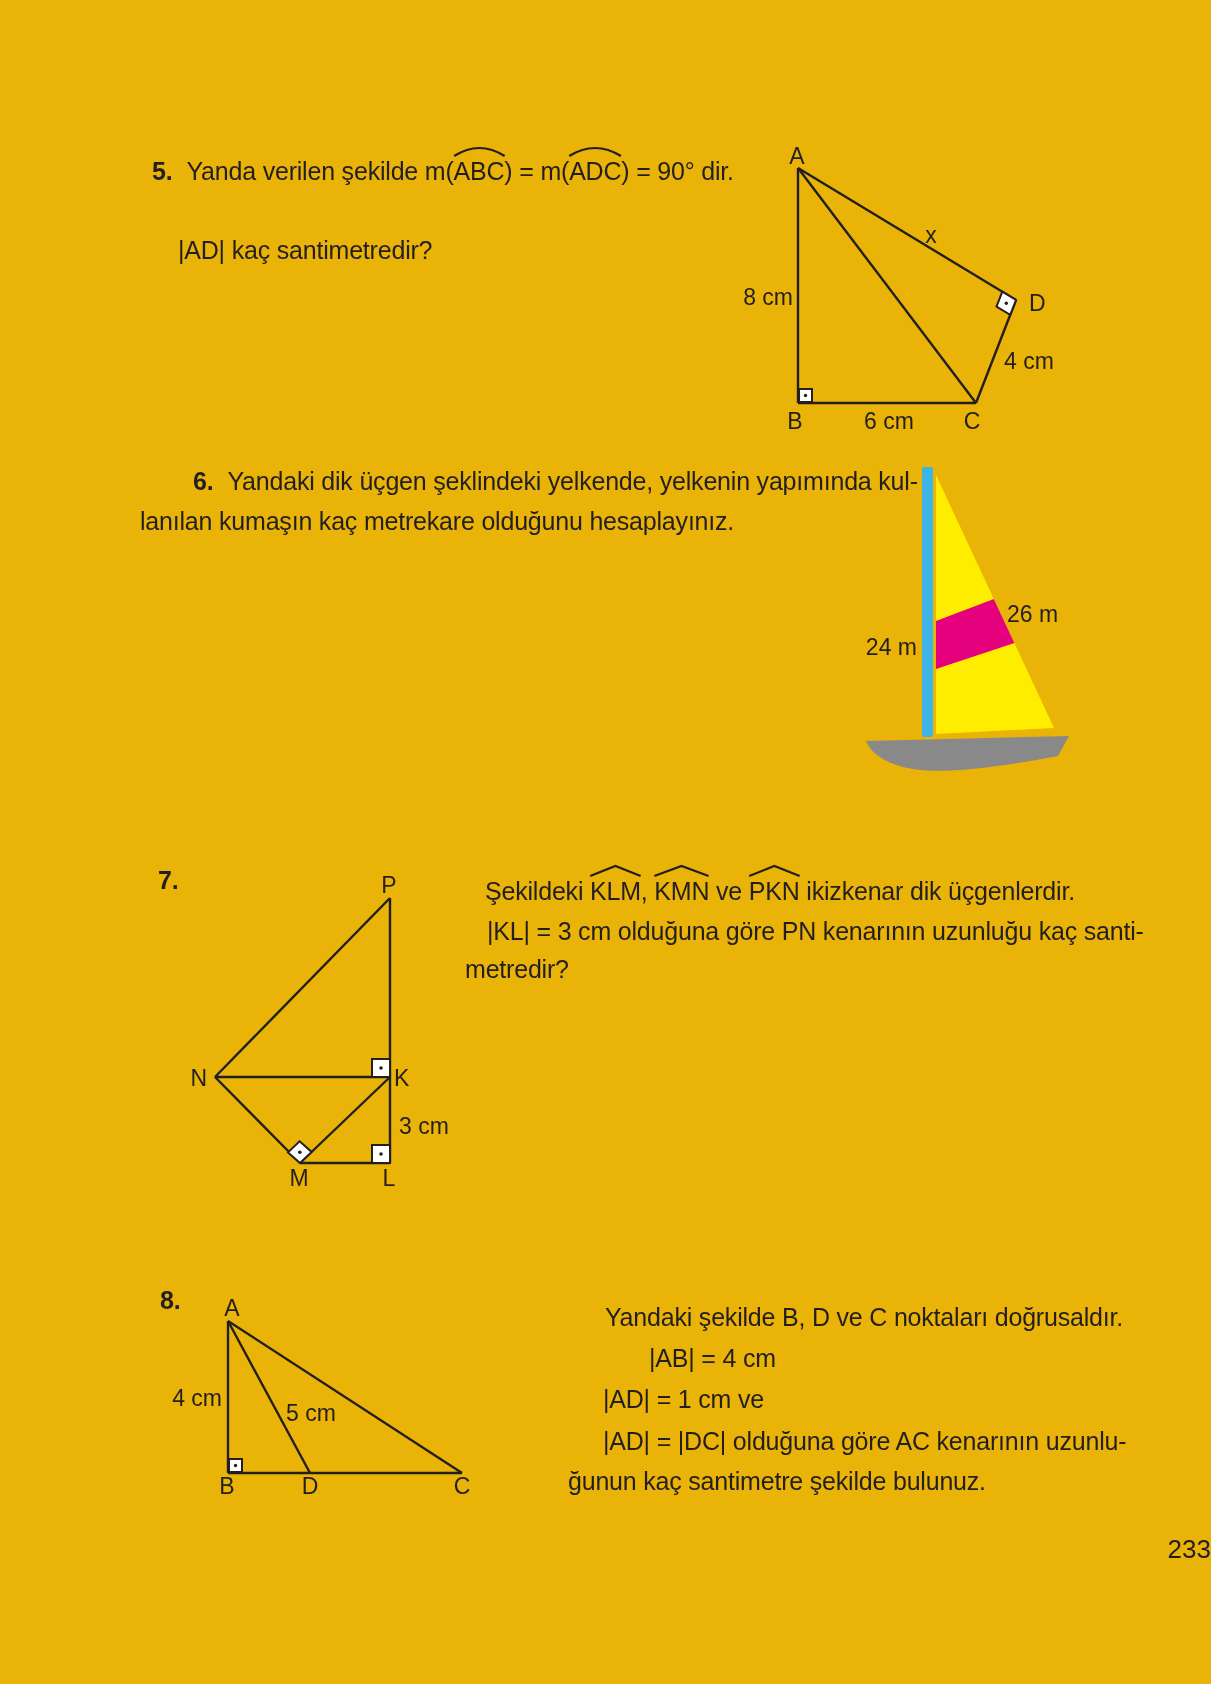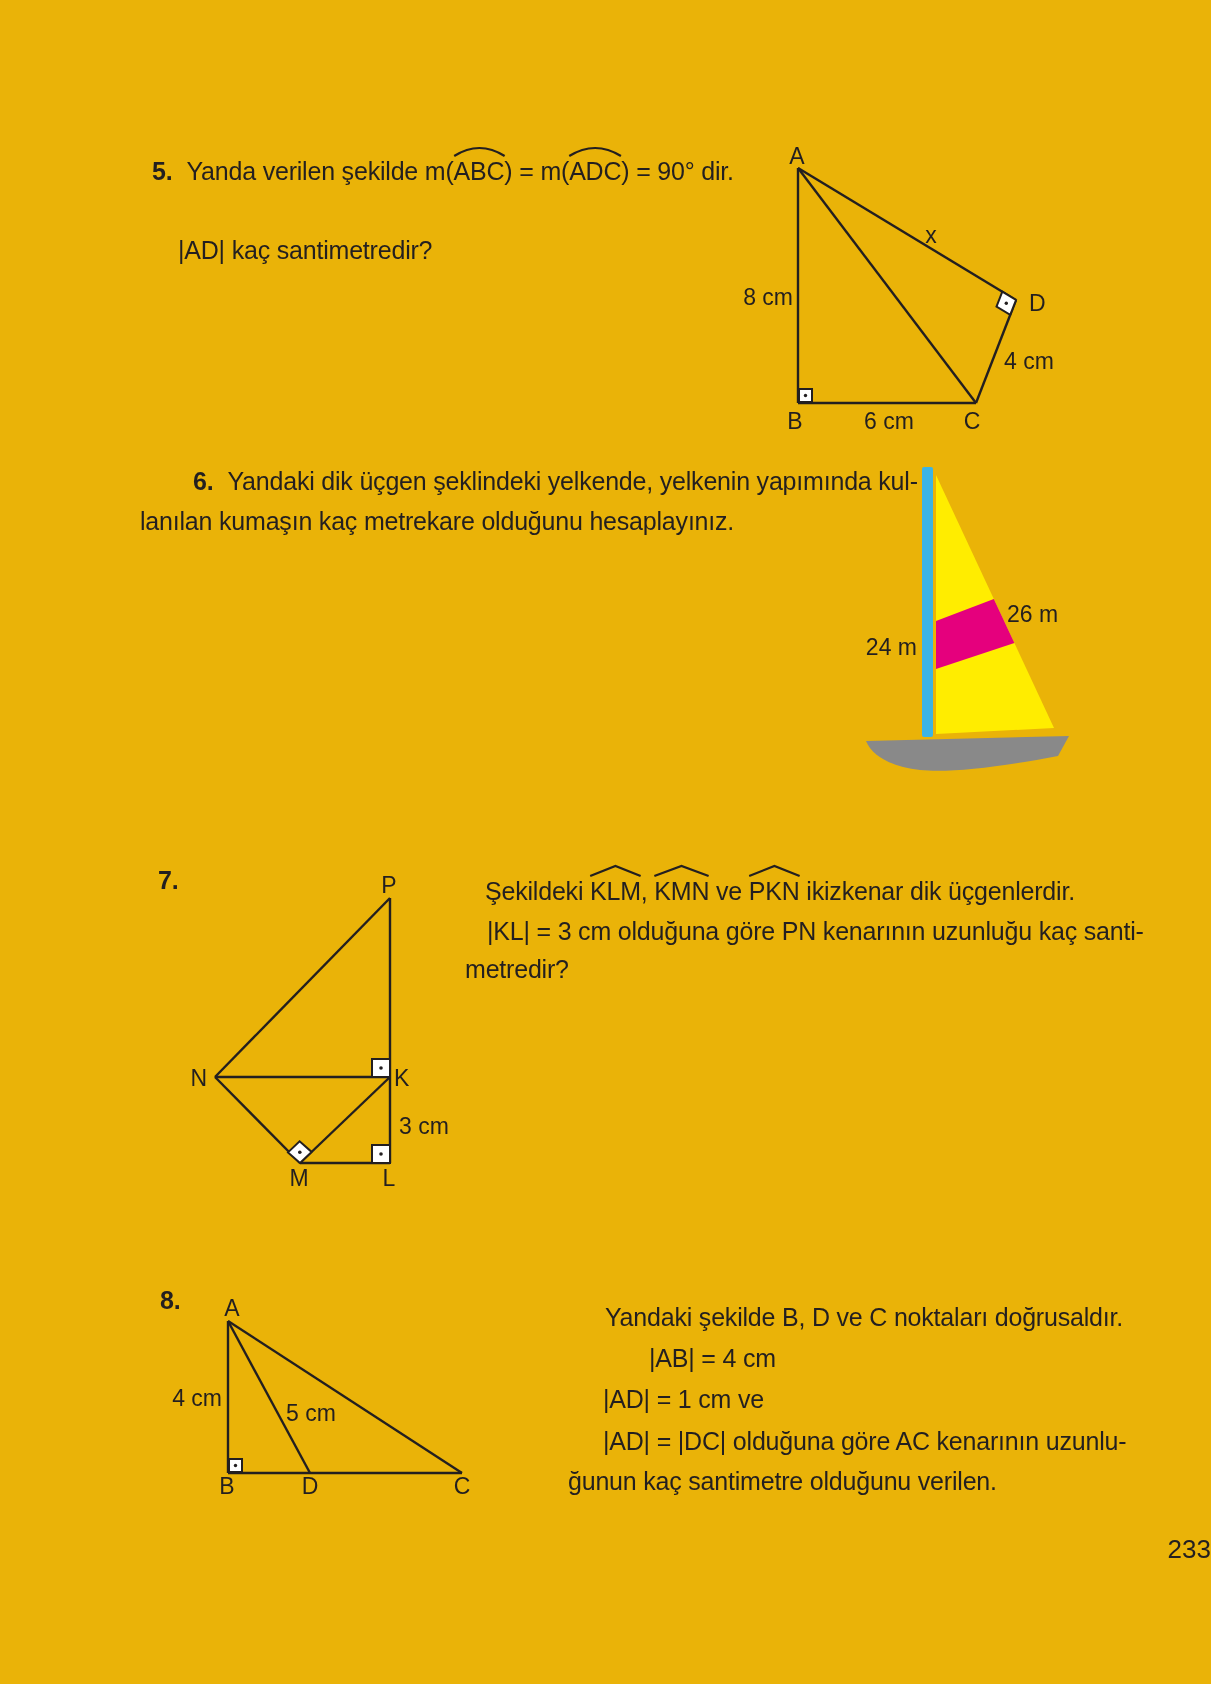--- a/index.html
+++ b/index.html
@@ -137,17 +137,17 @@
     <text x="310" y="1494" text-anchor="middle">D</text>
     <text x="462" y="1494" text-anchor="middle">C</text>
     <text x="222" y="1406" text-anchor="end">4 cm</text>
     <text x="286" y="1421" text-anchor="start">5 cm</text>
   </svg>
 
   <div class="tline" style="left:605px;top:1301px;">Yandaki şekilde B, D ve C noktaları doğrusaldır.</div>
   <div class="tline" style="left:623px;top:1342px;margin-left:26px;">|AB| = 4 cm</div>
   <div class="tline" style="left:603px;top:1383px;">|AD| = 1 cm ve</div>
   <div class="tline" style="left:603px;top:1425px;">|AD| = |DC| olduğuna göre AC kenarının uzunlu-</div>
-  <div class="tline" style="left:568px;top:1465px;">ğunun kaç santimetre olduğunu verilen.</div>
+  <div class="tline" style="left:568px;top:1465px;">ğunun kaç santimetre şekilde bulunuz.</div>
 
   <div class="pagenum">233</div>
 
 </div>
 
 </body></html>

